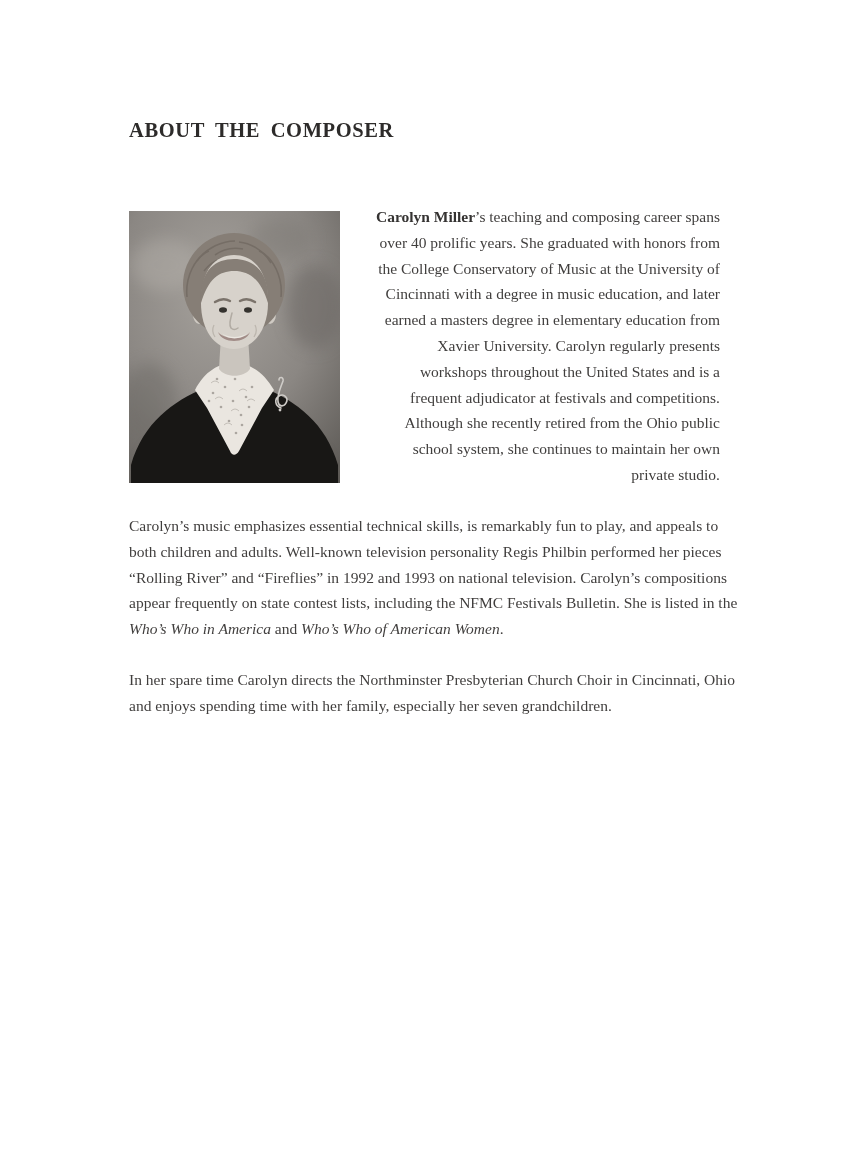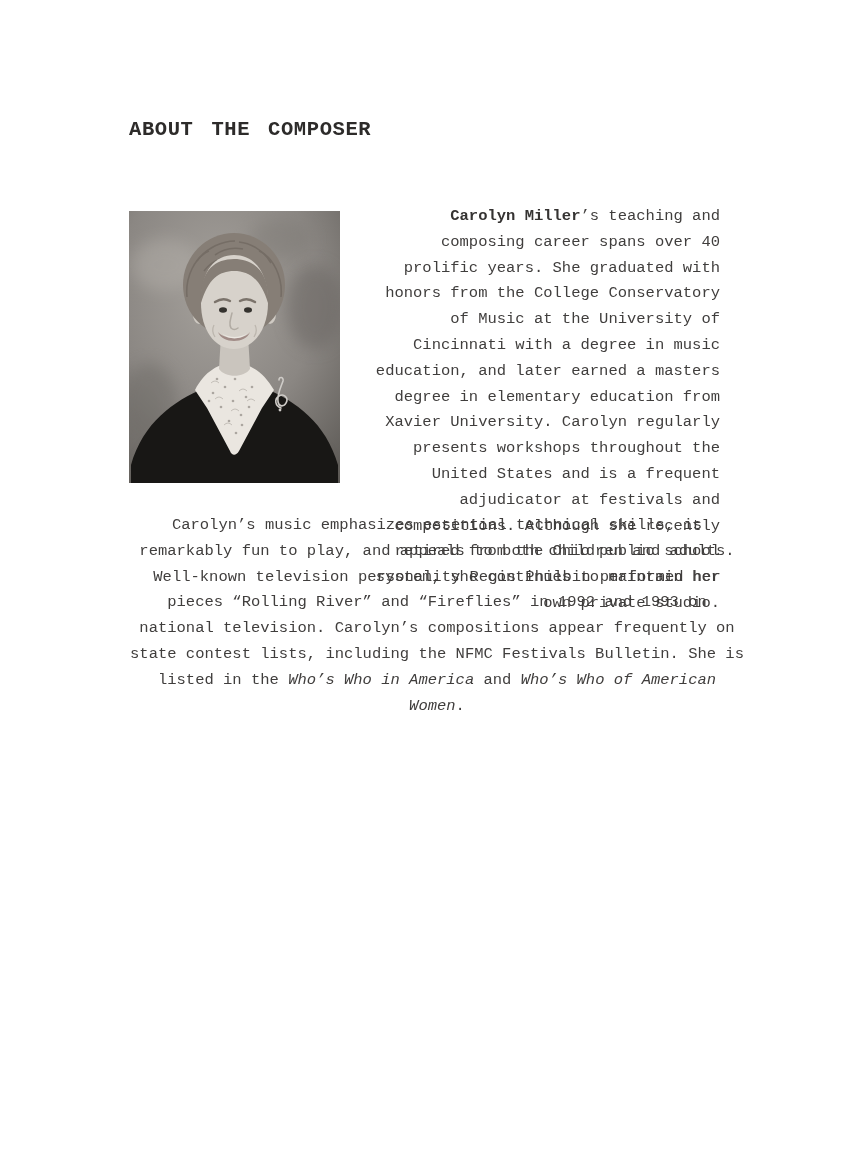--- a/index.html
+++ b/index.html
@@ -5,21 +5,21 @@
   html, body {
     margin: 0;
     padding: 0;
     background: #ffffff;
   }
   .page {
     position: relative;
     width: 864px;
     height: 1152px;
     background: #ffffff;
-    font-family: Liberation Mono, monospace;
+    font-family: Liberation Serif, serif;
     color: #403e3d;
     overflow: hidden;
   }
   .heading {
     position: absolute;
     left: 129px;
     top: 119px;
     margin: 0;
     font-size: 20.5px;
     line-height: 1.1;
@@ -47,21 +47,21 @@
     line-height: 25.8px;
     text-align: right;
   }
   .body-para {
     position: absolute;
     left: 129px;
     width: 616px;
     margin: 0;
     font-size: 15.5px;
     line-height: 25.8px;
-    text-align: center;
+    text-align: left;
   }
   .body-para.p2 { top: 513px; }
   .body-para.p3 { top: 667px; }
   strong { font-weight: bold; color: #353332; }
   em { font-style: italic; }
 </style>
 </head>
 <body>
 
 <div class="page">
@@ -158,14 +158,15 @@
         <path d="M152,197 C146,195 145,188 150,185 C155,182 160,187 157,192 C155,196 150,196 149,191 C148,183 152,176 154,170 C155,166 150,165 150,169"></path>
         <circle cx="151" cy="199" r="1.4" fill="#cfccc8" stroke="none"></circle>
       </g>
     </svg>
   </div>
 
   <p class="intro-para"><strong>Carolyn Miller</strong><span>’s teaching and composing career spans over 40 prolific years. She graduated with honors from the College Conservatory of Music at the University of Cincinnati with a degree in music education, and later earned a masters degree in elementary education from Xavier University. Carolyn regularly presents workshops throughout the United States and is a frequent adjudicator at festivals and competitions. Although she recently retired from the Ohio public school system, she continues to maintain her own private studio.</span></p>
 
   <p class="body-para p2"><span>Carolyn’s music emphasizes essential technical skills, is remarkably fun to play, and appeals to both children and adults. Well-known television personality Regis Philbin performed her pieces “Rolling River” and “Fireflies” in 1992 and 1993 on national television. Carolyn’s compositions appear frequently on state contest lists, including the NFMC Festivals Bulletin. She is listed in the </span><em>Who’s Who in America</em><span> and </span><em>Who’s Who of American Women</em><span>.</span></p>
 
+  <p class="body-para p3">In her spare time Carolyn directs the Northminster Presbyterian Church Choir in Cincinnati, Ohio and enjoys spending time with her family, especially her seven grandchildren.</p>
 
 </div>
 
 </body></html>

